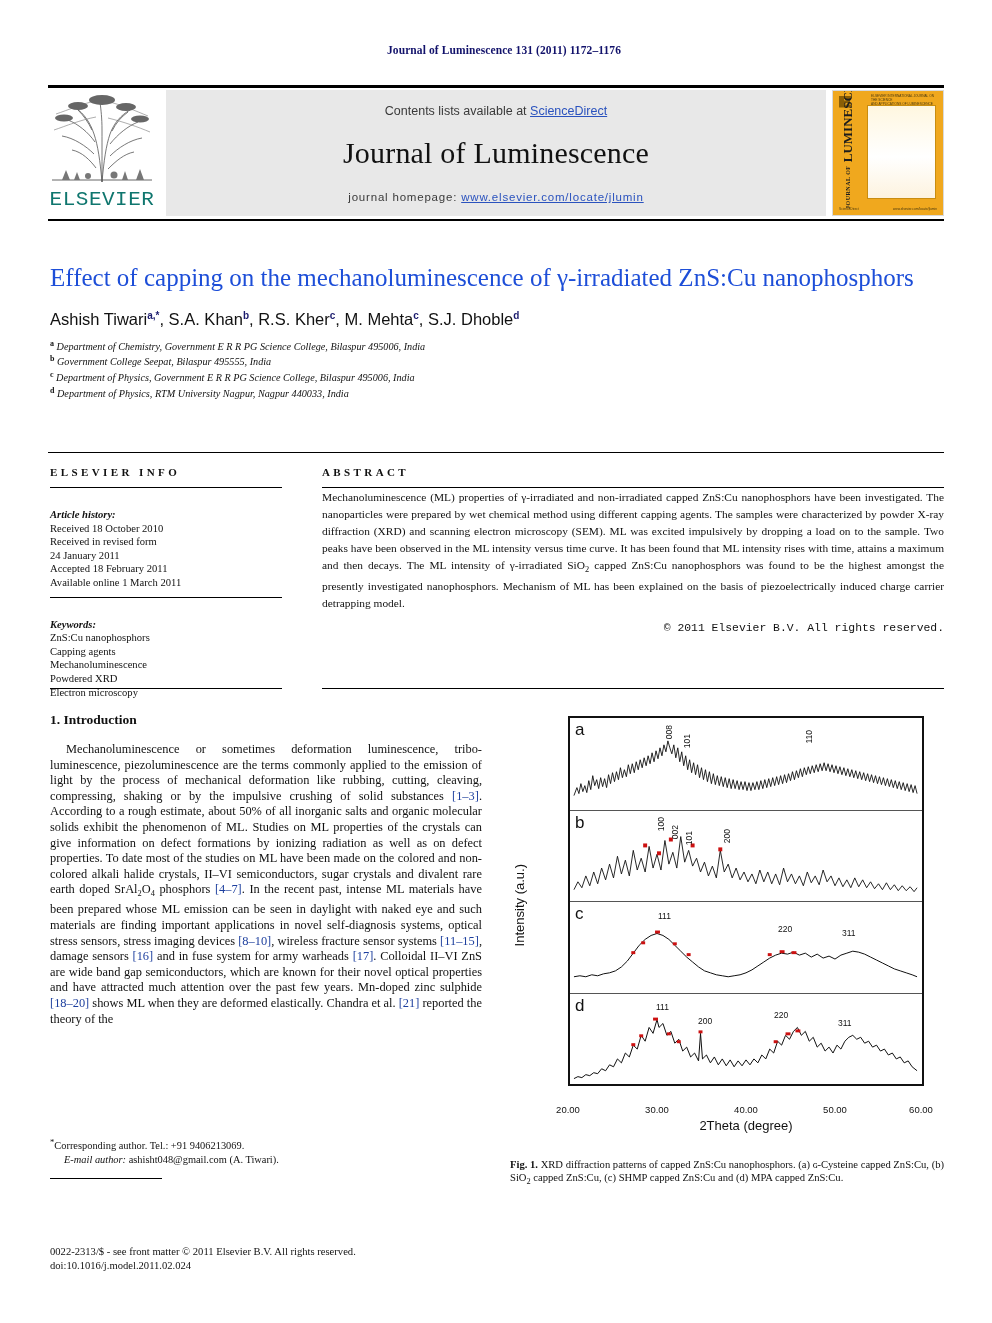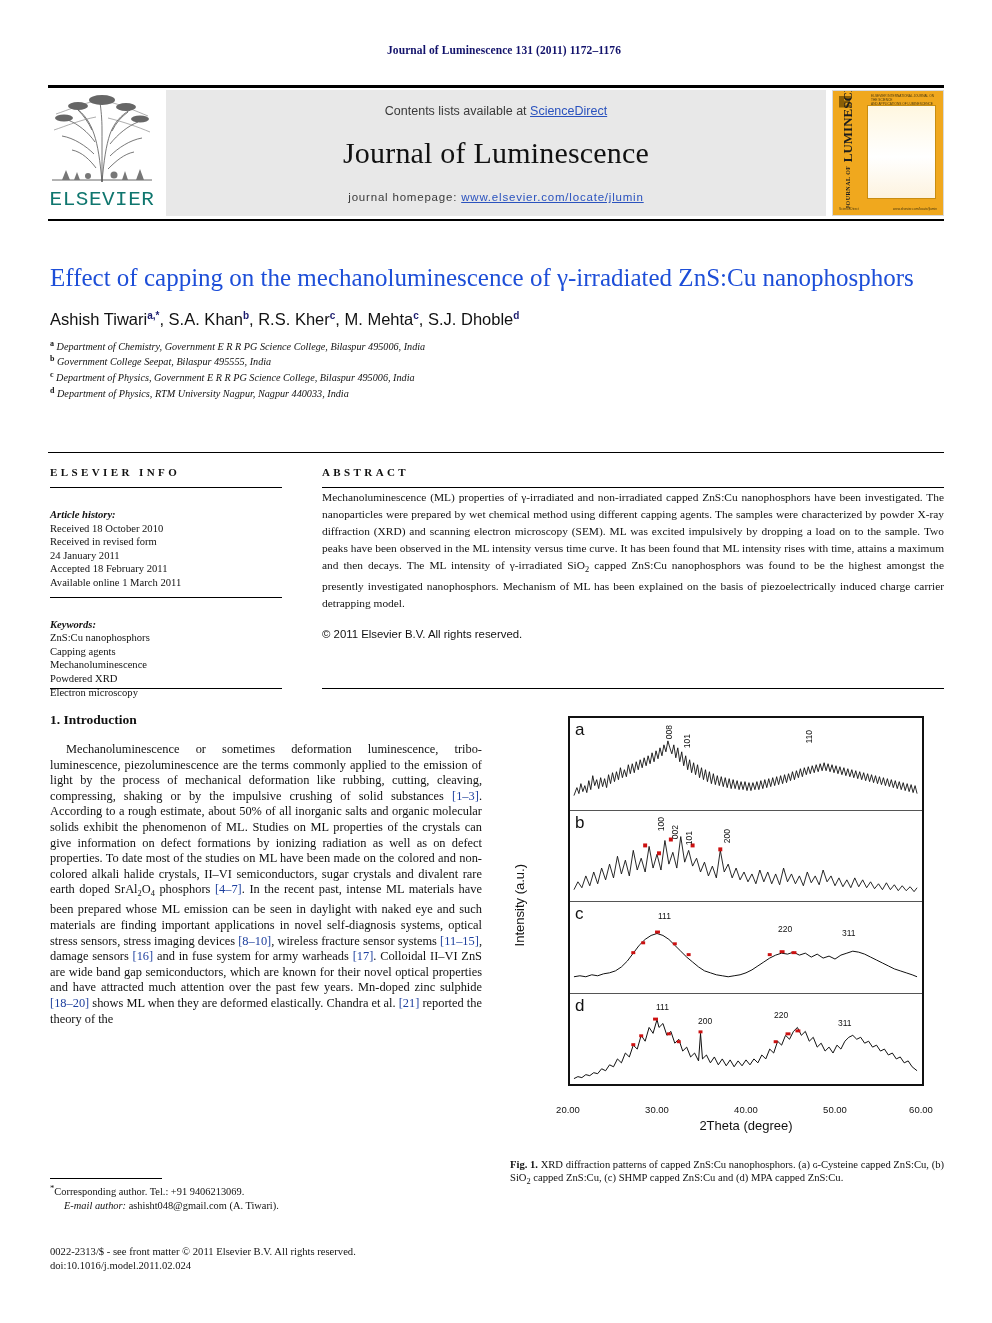--- a/index.html
+++ b/index.html
@@ -284,22 +284,23 @@
   }
   .abs-body {
     margin-top: 1px;
     font-family: "Liberation Serif", serif;
     font-size: 11.4px;
     line-height: 17px;
     text-align: justify;
     color: #111;
   }
   .abs-copy {
-    margin-top: 16px;
-    font-family: Liberation Sans, sans-serif;
+    margin-top: 10px;
+    text-align: right;
+    font-family: Liberation Mono, monospace;
     font-size: 11.4px;
     color: #111;
   }
   .rule-below-abs {
     position: absolute;
     top: 688px;
     left: 322px;
     width: 622px;
     height: 1px;
     background: #000;
@@ -345,21 +346,21 @@
   .foot-rule {
     position: absolute;
     top: 1178px;
     left: 50px;
     width: 112px;
     height: 1px;
     background: #000;
   }
   .footnote {
     position: absolute;
-    top: 1182px;
+    top: 1136px;
     left: 50px;
     width: 430px;
     font-family: "Liberation Serif", serif;
     font-size: 10.4px;
     line-height: 13.5px;
     color: #111;
   }
   .footnote .ital { font-style: italic; }
   .copyline {
     position: absolute;

